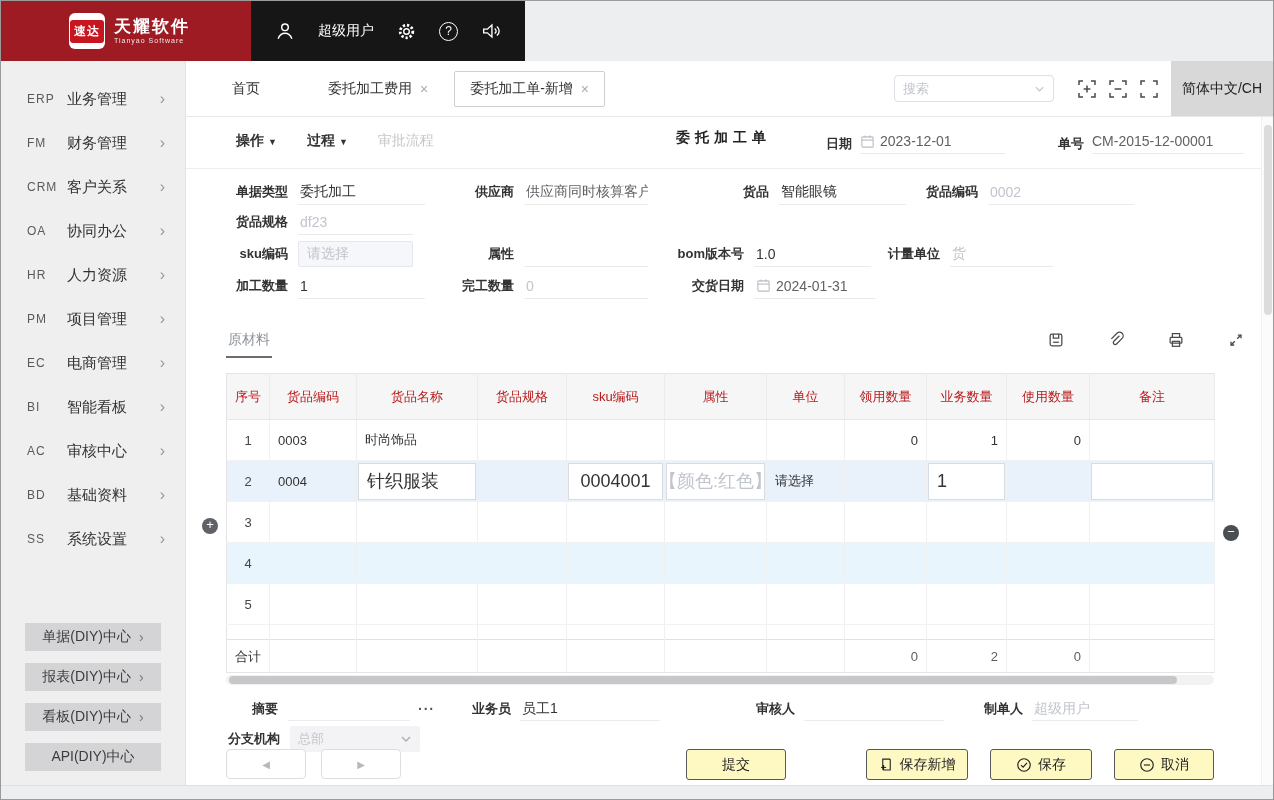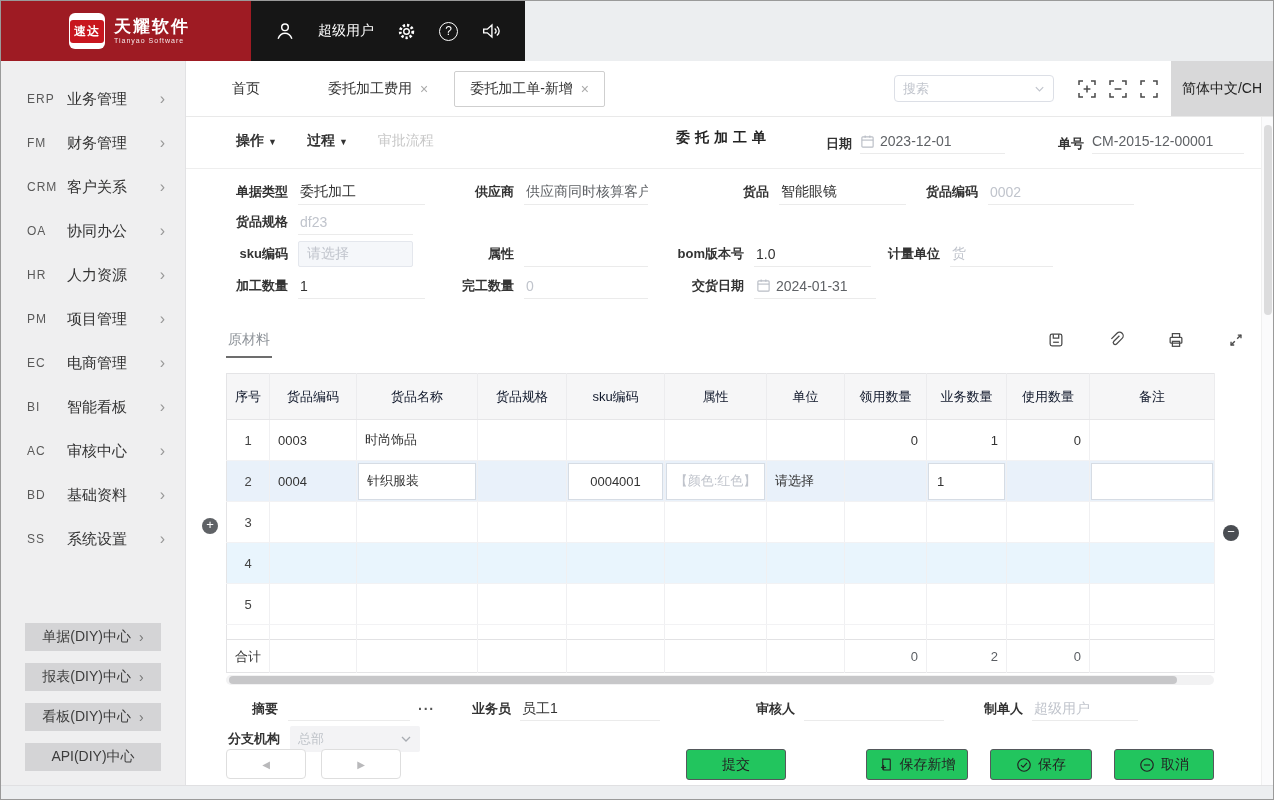--- a/index.html
+++ b/index.html
@@ -75,49 +75,49 @@
   .fvalue.boxed { background:#f5f7fa; border:1px solid #e4e7ed; border-radius:2px; color:#c0c4cc; padding:0 8px; }
 
   
   .grid-tabs { position:absolute; top:212px; left:40px; right:16px; height:36px; display:flex; align-items:flex-start; }
   .grid-tab-label { font-size:14px; color:#8e9399; padding:2px 2px 7px; border-bottom:2px solid #6d6d6d; cursor:pointer; }
   .grid-icons { margin-left:auto; display:flex; gap:42px; align-items:center; padding-top:2px; color:#4a4a4a; }
   .grid-icons .icon-btn { width:18px; height:18px; }
 
   .grid-wrap { position:absolute; top:256px; left:40px; width:988px; }
   table.grid { width:988px; border-collapse:collapse; table-layout:fixed; border:1px solid #e4e4e6; }
-  .grid th { height:46px; background:#f6f6f7; font-size:13px; font-weight:normal; color:#0f172a; border-right:1px solid #ececee; border-bottom:1px solid #e6e6e8; text-align:center; }
+  .grid th { height:46px; background:#f6f6f7; font-size:13px; font-weight:normal; color:#b91c1c; border-right:1px solid #ececee; border-bottom:1px solid #e6e6e8; text-align:center; }
   .grid td { height:41px; border-right:1px solid #f0f0f2; border-bottom:1px solid #f2f2f4; font-size:13px; color:#333; padding:0 8px; overflow:hidden; white-space:nowrap; }
   .grid td.idx { text-align:center; color:#444; }
   .grid td.num { text-align:right; }
   .grid tr.sel td { background:#e9f1fa; }
   .grid tr.hl td { background:#e9f5fd; }
   .grid td.edit { padding:0 1px; }
-  .editbox { background:#fff; border:1px solid #d6dce4; height:37px; display:flex; align-items:center; padding:0 8px; font-size:13px; color:#333; }
+  .editbox { background:#fff; border:1px solid #d6dce4; height:37px; display:flex; align-items:center; padding:0 8px; font-size:18px; color:#333; }
   .editbox.ctr { justify-content:center; padding:0 2px; }
   .editbox.ph { color:#c0c4cc; }
   .gray-val { color:#b4b8be; }
   .ph-val { color:#c0c4cc; }
   .grid tr.spacer td { height:15px; border-bottom:none; }
   .grid tr.totals td { height:33px; border-top:1px solid #e2e2e4; border-bottom:none; color:#5a5e63; }
   .grid tr.totals td.tlabel { font-size:13px; color:#333; vertical-align:bottom; padding-bottom:6px; }
   .row-circle { position:absolute; width:16px; height:16px; border-radius:50%; background:#5f6266; color:#fff; font-size:13px; line-height:14px; text-align:center; cursor:pointer; }
   .row-add { left:-24px; top:145px; }
   .row-remove { right:-25px; top:152px; background:#4a4d52; }
   .hscroll { margin-top:2px; height:10px; background:#f2f2f3; border-radius:5px; position:relative; }
   .hscroll .thumb { position:absolute; left:3px; top:1px; height:8px; width:96%; background:#c7c7c9; border-radius:4px; }
 
   
   .ffield { position:absolute; display:flex; align-items:center; height:24px; }
   .more-dots { font-size:14px; font-weight:bold; color:#555; margin-left:8px; letter-spacing:1px; cursor:pointer; }
   .branch-select { width:130px; height:26px; background:#f3f3f5; display:flex; align-items:center; justify-content:space-between; padding:0 8px; font-size:13px; color:#bfc3c9; border-radius:2px; cursor:pointer; }
 
   .btns { position:absolute; top:632px; left:0; right:0; height:32px; }
   .nav-btn { position:absolute; width:80px; height:30px; background:#fff; border:1px solid #dedede; border-radius:4px; display:flex; align-items:center; justify-content:center; color:#b9b9bb; font-size:10px; cursor:pointer; }
-  .act-btn { position:absolute; height:31px; background:#22c55e; border:1px solid #55585c; border-radius:3px; display:flex; align-items:center; justify-content:center; gap:6px; font-size:14px; color:#222; cursor:pointer; }
+  .act-btn { position:absolute; height:31px; background:#fef9c3; border:1px solid #55585c; border-radius:3px; display:flex; align-items:center; justify-content:center; gap:6px; font-size:14px; color:#222; cursor:pointer; }
 </style>
 </head>
 <body>
 
 <div class="app">
 
   <div class="topbar">
     <div class="topbar-left">
       <div class="logo-box">
         <span class="logo-inner">速达</span>

